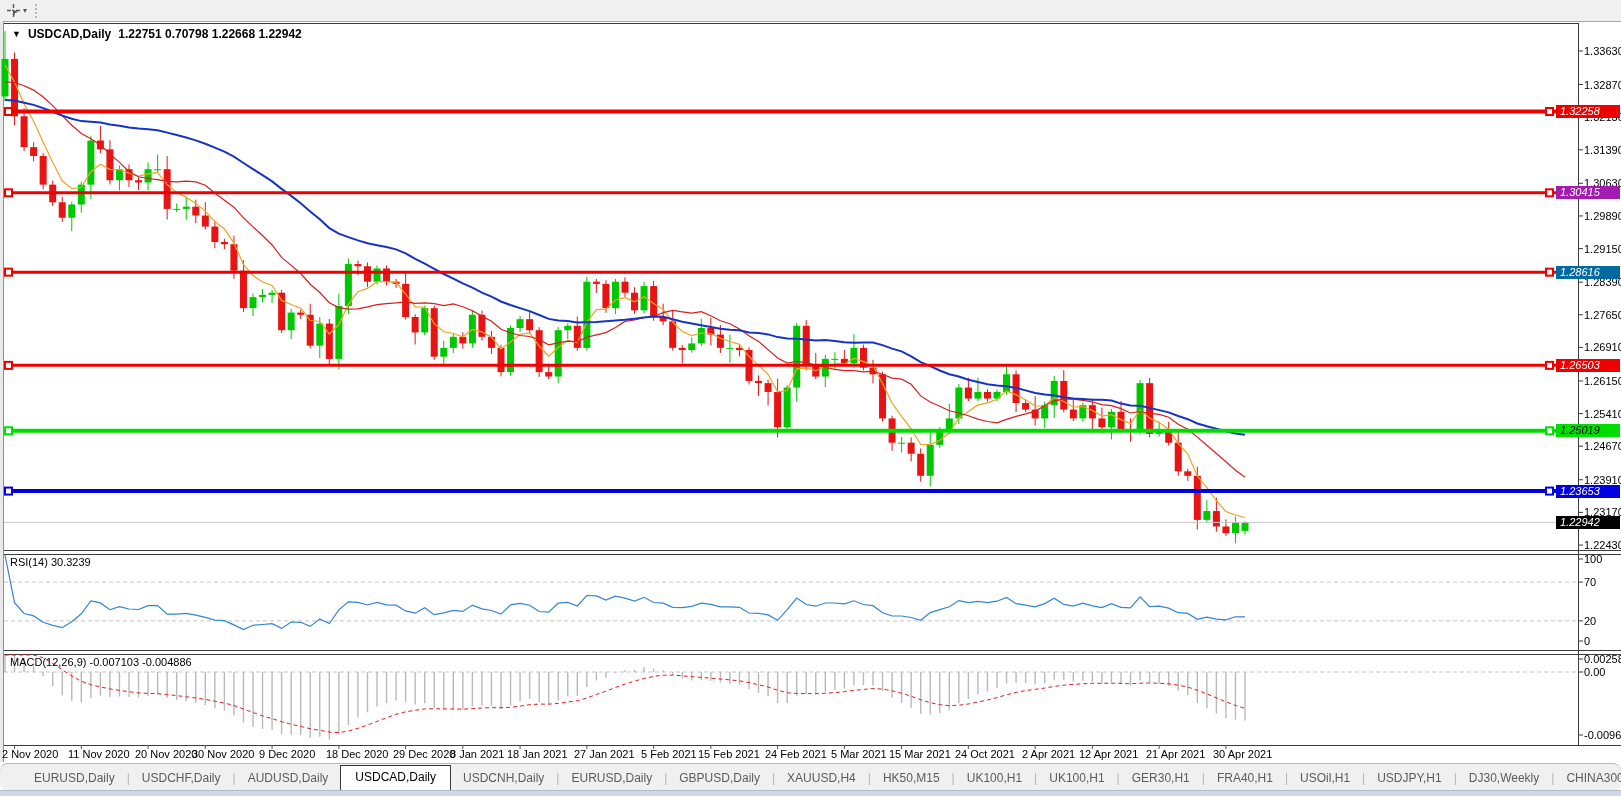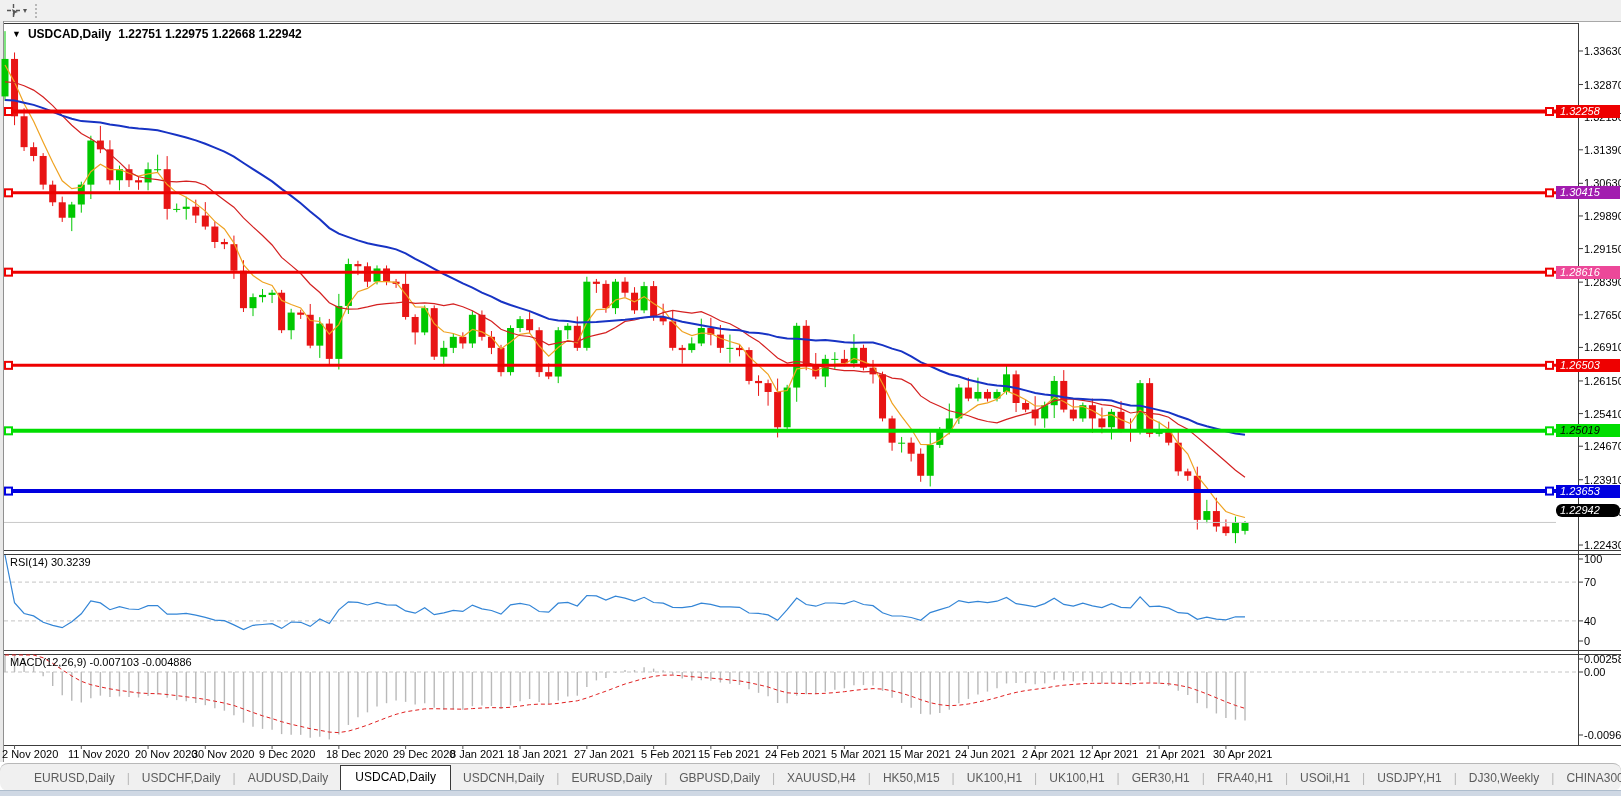--- a/index.html
+++ b/index.html
@@ -519,21 +519,21 @@
     <line x1="968.3846153846154" y1="745" x2="968.3846153846154" y2="749" stroke="#555" stroke-width="1"></line>
     <line x1="1035.1538461538462" y1="745" x2="1035.1538461538462" y2="749" stroke="#555" stroke-width="1"></line>
     <line x1="1092.3846153846155" y1="745" x2="1092.3846153846155" y2="749" stroke="#555" stroke-width="1"></line>
     <line x1="1159.1538461538462" y1="745" x2="1159.1538461538462" y2="749" stroke="#555" stroke-width="1"></line>
     <line x1="1225.923076923077" y1="745" x2="1225.923076923077" y2="749" stroke="#555" stroke-width="1"></line>
   </svg>
 
 <div id="chart-title" class="abs">
   <span class="tri">▼</span>
   <span>USDCAD,Daily</span>
-  <span style="font-weight:bold;">1.22751 1.22975 1.22668 1.22942</span>
+  <span style="font-weight:bold;">1.22751 0.70798 1.22668 1.22942</span>
 </div>
 
 <div class="abs panel-label" style="left:10px;top:556px;">RSI(14) 30.3239</div>
 <div class="abs panel-label" style="left:10px;top:656px;">MACD(12,26,9) -0.007103 -0.004886</div>
 
 <div id="overlays">
     <div class="abs axis-label" style="top: 45px;">1.33630</div>
     <div class="abs axis-label" style="top: 79px;">1.32870</div>
     <div class="abs axis-label" style="top: 111px;">1.32130</div>
     <div class="abs axis-label" style="top: 144px;">1.31390</div>
@@ -544,48 +544,48 @@
     <div class="abs axis-label" style="top: 309px;">1.27650</div>
     <div class="abs axis-label" style="top: 341px;">1.26910</div>
     <div class="abs axis-label" style="top: 375px;">1.26150</div>
     <div class="abs axis-label" style="top: 408px;">1.25410</div>
     <div class="abs axis-label" style="top: 440px;">1.24670</div>
     <div class="abs axis-label" style="top: 474px;">1.23910</div>
     <div class="abs axis-label" style="top: 506px;">1.23170</div>
     <div class="abs axis-label" style="top: 539px;">1.22430</div>
     <div class="abs axis-label" style="top: 553px;">100</div>
     <div class="abs axis-label" style="top: 576px;">70</div>
-    <div class="abs axis-label" style="top: 615px;">40</div>
+    <div class="abs axis-label" style="top: 615px;">20</div>
     <div class="abs axis-label" style="top: 635px;">0</div>
     <div class="abs axis-label" style="top: 653px;">0.00258</div>
     <div class="abs axis-label" style="top: 666px;">0.00</div>
     <div class="abs axis-label" style="top: 729px;">-0.00968</div>
     <div class="abs price-tag" style="top: 105px; background: rgb(238, 0, 0); color: rgb(255, 255, 255);">1.32258</div>
     <div class="abs price-tag" style="top: 186px; background: #a21caf; color: rgb(255, 255, 255);">1.30415</div>
-    <div class="abs price-tag" style="top: 266px; background: #ec4899; color: rgb(255, 255, 255);">1.28616</div>
+    <div class="abs price-tag" style="top: 266px; background: #0369a1; color: rgb(255, 255, 255);">1.28616</div>
     <div class="abs price-tag" style="top: 359px; background: rgb(238, 0, 0); color: rgb(255, 255, 255);">1.26503</div>
     <div class="abs price-tag" style="top: 424px; background: rgb(0, 221, 0); color: rgb(0, 0, 0);">1.25019</div>
     <div class="abs price-tag" style="top: 485px; background: rgb(0, 0, 224); color: rgb(255, 255, 255);">1.23653</div>
-    <div class="abs price-tag" style="top: 504px; background: rgb(0, 0, 0); color: rgb(255, 255, 255); border-radius: 6px;">1.22942</div>
+    <div class="abs price-tag" style="top: 516px; background: rgb(0, 0, 0); color: rgb(255, 255, 255);">1.22942</div>
     <div class="abs date-label" style="left: 2px;">2 Nov 2020</div>
     <div class="abs date-label" style="left: 68px;">11 Nov 2020</div>
     <div class="abs date-label" style="left: 135px;">20 Nov 2020</div>
     <div class="abs date-label" style="left: 192px;">30 Nov 2020</div>
     <div class="abs date-label" style="left: 259px;">9 Dec 2020</div>
     <div class="abs date-label" style="left: 326px;">18 Dec 2020</div>
     <div class="abs date-label" style="left: 393px;">29 Dec 2020</div>
     <div class="abs date-label" style="left: 450px;">8 Jan 2021</div>
     <div class="abs date-label" style="left: 507px;">18 Jan 2021</div>
     <div class="abs date-label" style="left: 574px;">27 Jan 2021</div>
     <div class="abs date-label" style="left: 641px;">5 Feb 2021</div>
     <div class="abs date-label" style="left: 698px;">15 Feb 2021</div>
     <div class="abs date-label" style="left: 765px;">24 Feb 2021</div>
     <div class="abs date-label" style="left: 831px;">5 Mar 2021</div>
     <div class="abs date-label" style="left: 889px;">15 Mar 2021</div>
-    <div class="abs date-label" style="left: 955px;">24 Jun 2021</div>
+    <div class="abs date-label" style="left: 955px;">24 Oct 2021</div>
     <div class="abs date-label" style="left: 1022px;">2 Apr 2021</div>
     <div class="abs date-label" style="left: 1079px;">12 Apr 2021</div>
     <div class="abs date-label" style="left: 1146px;">21 Apr 2021</div>
     <div class="abs date-label" style="left: 1213px;">30 Apr 2021</div>
   </div>
 
 <div id="tabsbar" class="abs">
   <div style="width:22px;flex:none;"></div>
   <div id="tabs" style="display:flex;align-items:flex-end;">
       <div class="tab">EURUSD,Daily</div>

